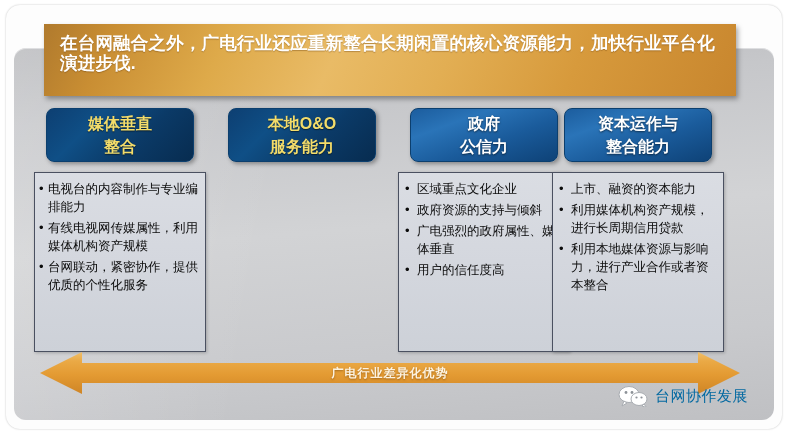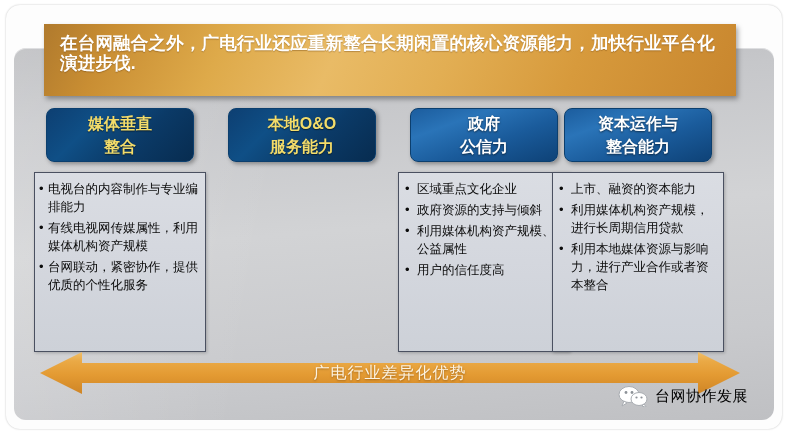--- a/index.html
+++ b/index.html
@@ -184,38 +184,38 @@
   .arrow-svg { display: block; }
   .arrow-label {
     position: absolute;
     left: 0; top: 0;
     width: 700px;
     height: 42px;
     display: flex;
     align-items: center;
     justify-content: center;
     color: #fdf3e0;
-    font-size: 16px;
-    font-weight: normal;
+    font-size: 12px;
+    font-weight: bold;
     letter-spacing: 1px;
     text-shadow: 0 1px 2px rgba(120,70,10,0.6);
     pointer-events: none;
   }
 
   
   .wechat-footer {
     position: absolute;
     left: 618px; top: 385px;
     display: flex;
     align-items: center;
     gap: 7px;
   }
   .wechat-icon { width: 30px; height: 22px; display:block; }
   .wechat-text {
-    color: #000000;
+    color: #0369a1;
     font-size: 15px;
     font-weight: normal;
     letter-spacing: 0.5px;
   }
 </style>
 </head>
 <body>
 
 <div id="slide">
 
@@ -251,21 +251,21 @@
 
     <div class="col c2">
       <div class="col-header bright">
         <span class="col-header-text white">政府
 公信力</span>
       </div>
       <div class="col-body">
         <ul class="bullets">
           <li>区域重点文化企业</li>
           <li>政府资源的支持与倾斜</li>
-          <li>利用媒体机构资产规模、公益属性</li>
+          <li>广电强烈的政府属性、媒体垂直</li>
           <li>用户的信任度高</li>
         </ul>
       </div>
     </div>
 
     <div class="col c3">
       <div class="col-header bright">
         <span class="col-header-text white">资本运作与
 整合能力</span>
       </div>

